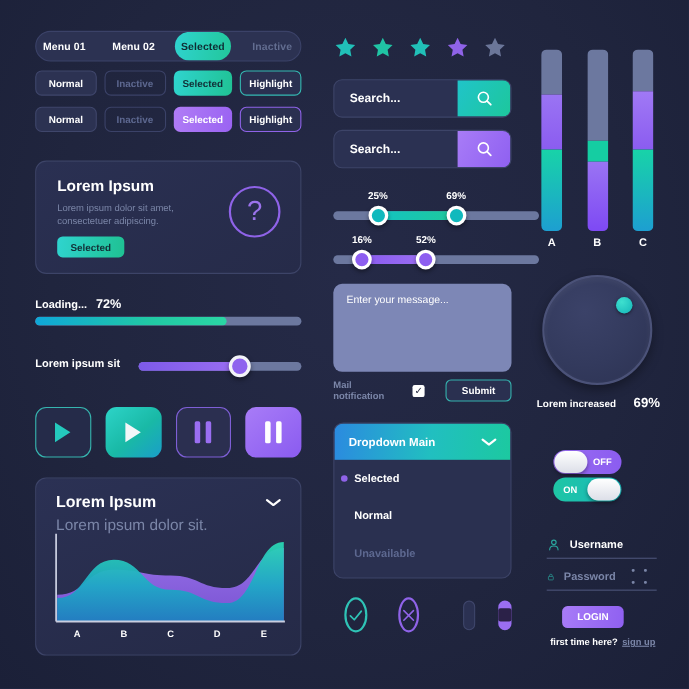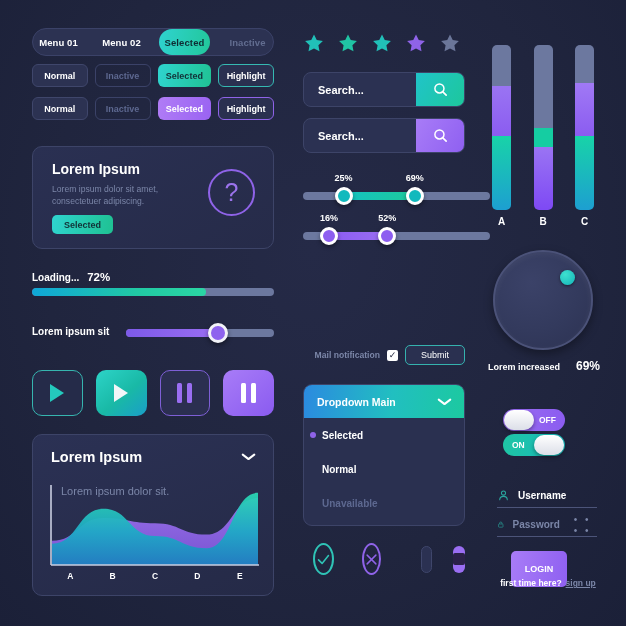--- a/index.html
+++ b/index.html
@@ -115,21 +115,21 @@
   .bars { display: flex; gap: 5px; }
   .bars i { display: block; width: 5px; height: 20px; border-radius: 1.5px; }
 
   
   .ccard {
     left: 32px; top: 434px; width: 242px; height: 162px;
     background: linear-gradient(160deg, #2b3154 0%, #252a47 100%);
     border: 1px solid #3d4468; border-radius: 10px;
   }
   .ccard h3 { position: absolute; left: 18px; top: 14px; font-size: 14.5px; color: #fff; font-weight: bold; }
-  .ccard .csub { position: absolute; left: 28px; top: 34px; font-size: 11px; color: #7b86a8; margin-top: 16px; }
+  .ccard .csub { position: absolute; left: 18px; top: 34px; font-size: 14px; color: #7b86a8; }
   .chev {
     position: absolute; right: 18px; top: 18px; width: 13px; height: 8px;
   }
   .chev::before, .chev::after {
     content: ""; position: absolute; top: 0; width: 9px; height: 1.8px; background: #ffffff; border-radius: 1px;
   }
   .chev::before { left: 0; transform: rotate(38deg); transform-origin: left center; }
   .chev::after { right: 0; transform: rotate(-38deg); transform-origin: right center; }
   .chartbox { position: absolute; left: 16px; top: 50px; width: 212px; height: 82px; }
   .xlabels {
@@ -177,21 +177,21 @@
   .mailrow { left: 303px; top: 345px; width: 162px; height: 20px; display: flex; align-items: center; justify-content: flex-end; gap: 7px; }
   .mailrow .ml { font-size: 8.6px; font-weight: bold; color: #7b86a8; }
   .cbox {
     width: 11px; height: 11px; background: #ffffff; border-radius: 2px;
     display: flex; align-items: center; justify-content: center;
     color: #1c2039; font-size: 9px; line-height: 1;
   }
   .submit {
     width: 60px; height: 20px; background: #2a3050; border: 1.3px solid #35b2ae;
     border-radius: 5px; display: flex; align-items: center; justify-content: center;
-    font-size: 9px; font-weight: normal; color: #ffffff;
+    font-size: 9px; font-weight: bold; color: #ffffff; margin-left: 12px;
   }
 
   
   .dd {
     left: 303px; top: 384px; width: 162px; height: 142px;
     background: #2a3050; border: 1px solid #3d4468; border-radius: 9px; overflow: hidden;
   }
   .dd-head {
     height: 33px; background: linear-gradient(95deg,#2b8ae0 0%,#21bfc0 55%,#1cc9a0 100%);
     display: flex; align-items: center; padding: 0 13px;
@@ -247,21 +247,21 @@
     box-shadow: 0 2px 4px rgba(0,0,0,.4);
   }
 
   
   .field { left: 497px; width: 100px; height: 24px; display: flex; align-items: center; gap: 8px; border-bottom: 1.3px solid #4c5479; }
   .field .fl { font-size: 10px; font-weight: bold; }
   .field.user .fl { color: #ffffff; }
   .field.pass .fl { color: #7b86a8; }
   .dots { margin-left: 6px; letter-spacing: 2.5px; color: #7b86a8; font-size: 10px; }
   .loginbtn {
-    left: 511px; top: 551px; width: 56px; height: 36px; border-radius: 5px;
+    left: 511px; top: 551px; width: 56px; height: 20px; border-radius: 5px;
     background: linear-gradient(100deg,#a87cf7 0%,#8f60f1 100%);
     display: flex; align-items: center; justify-content: center;
     font-size: 9px; font-weight: bold; color: #ffffff;
   }
   .signrow { left: 490px; top: 578px; width: 116px; display: flex; align-items: baseline; justify-content: center; gap: 4px; }
   .signrow .q { font-size: 8.5px; font-weight: bold; color: #ffffff; }
   .signrow .s { font-size: 8.5px; font-weight: bold; color: #7b86a8; text-decoration: underline; }
 </style>
 </head>
 <body>
@@ -409,20 +409,23 @@
   </div>
 
   <div class="abs rs" style="top:232px">
     <div class="rs-fill purple" id="rsf2" style="left: 25.92px; width: 58.32px;"></div>
     <div class="rs-knob purple" id="rsk2a" style="left: 16.92px;"></div>
     <div class="rs-knob purple" id="rsk2b" style="left: 75.24px;"></div>
     <div class="rs-val" id="rsv2a" style="left: 25.92px;">16%</div>
     <div class="rs-val" id="rsv2b" style="left: 84.24px;">52%</div>
   </div>
 
+  <div class="abs tarea">
+    <div class="ph">Enter your message...</div>
+  </div>
   <div class="abs mailrow">
     <span class="ml">Mail notification</span>
     <span class="cbox">✓</span>
     <span class="submit">Submit</span>
   </div>
 
   <div class="abs dd">
     <div class="dd-head">
       <span class="t">Dropdown Main</span>
       <span class="chev" style="position:relative;right:auto;top:auto;width:13px;height:8px;"></span>

